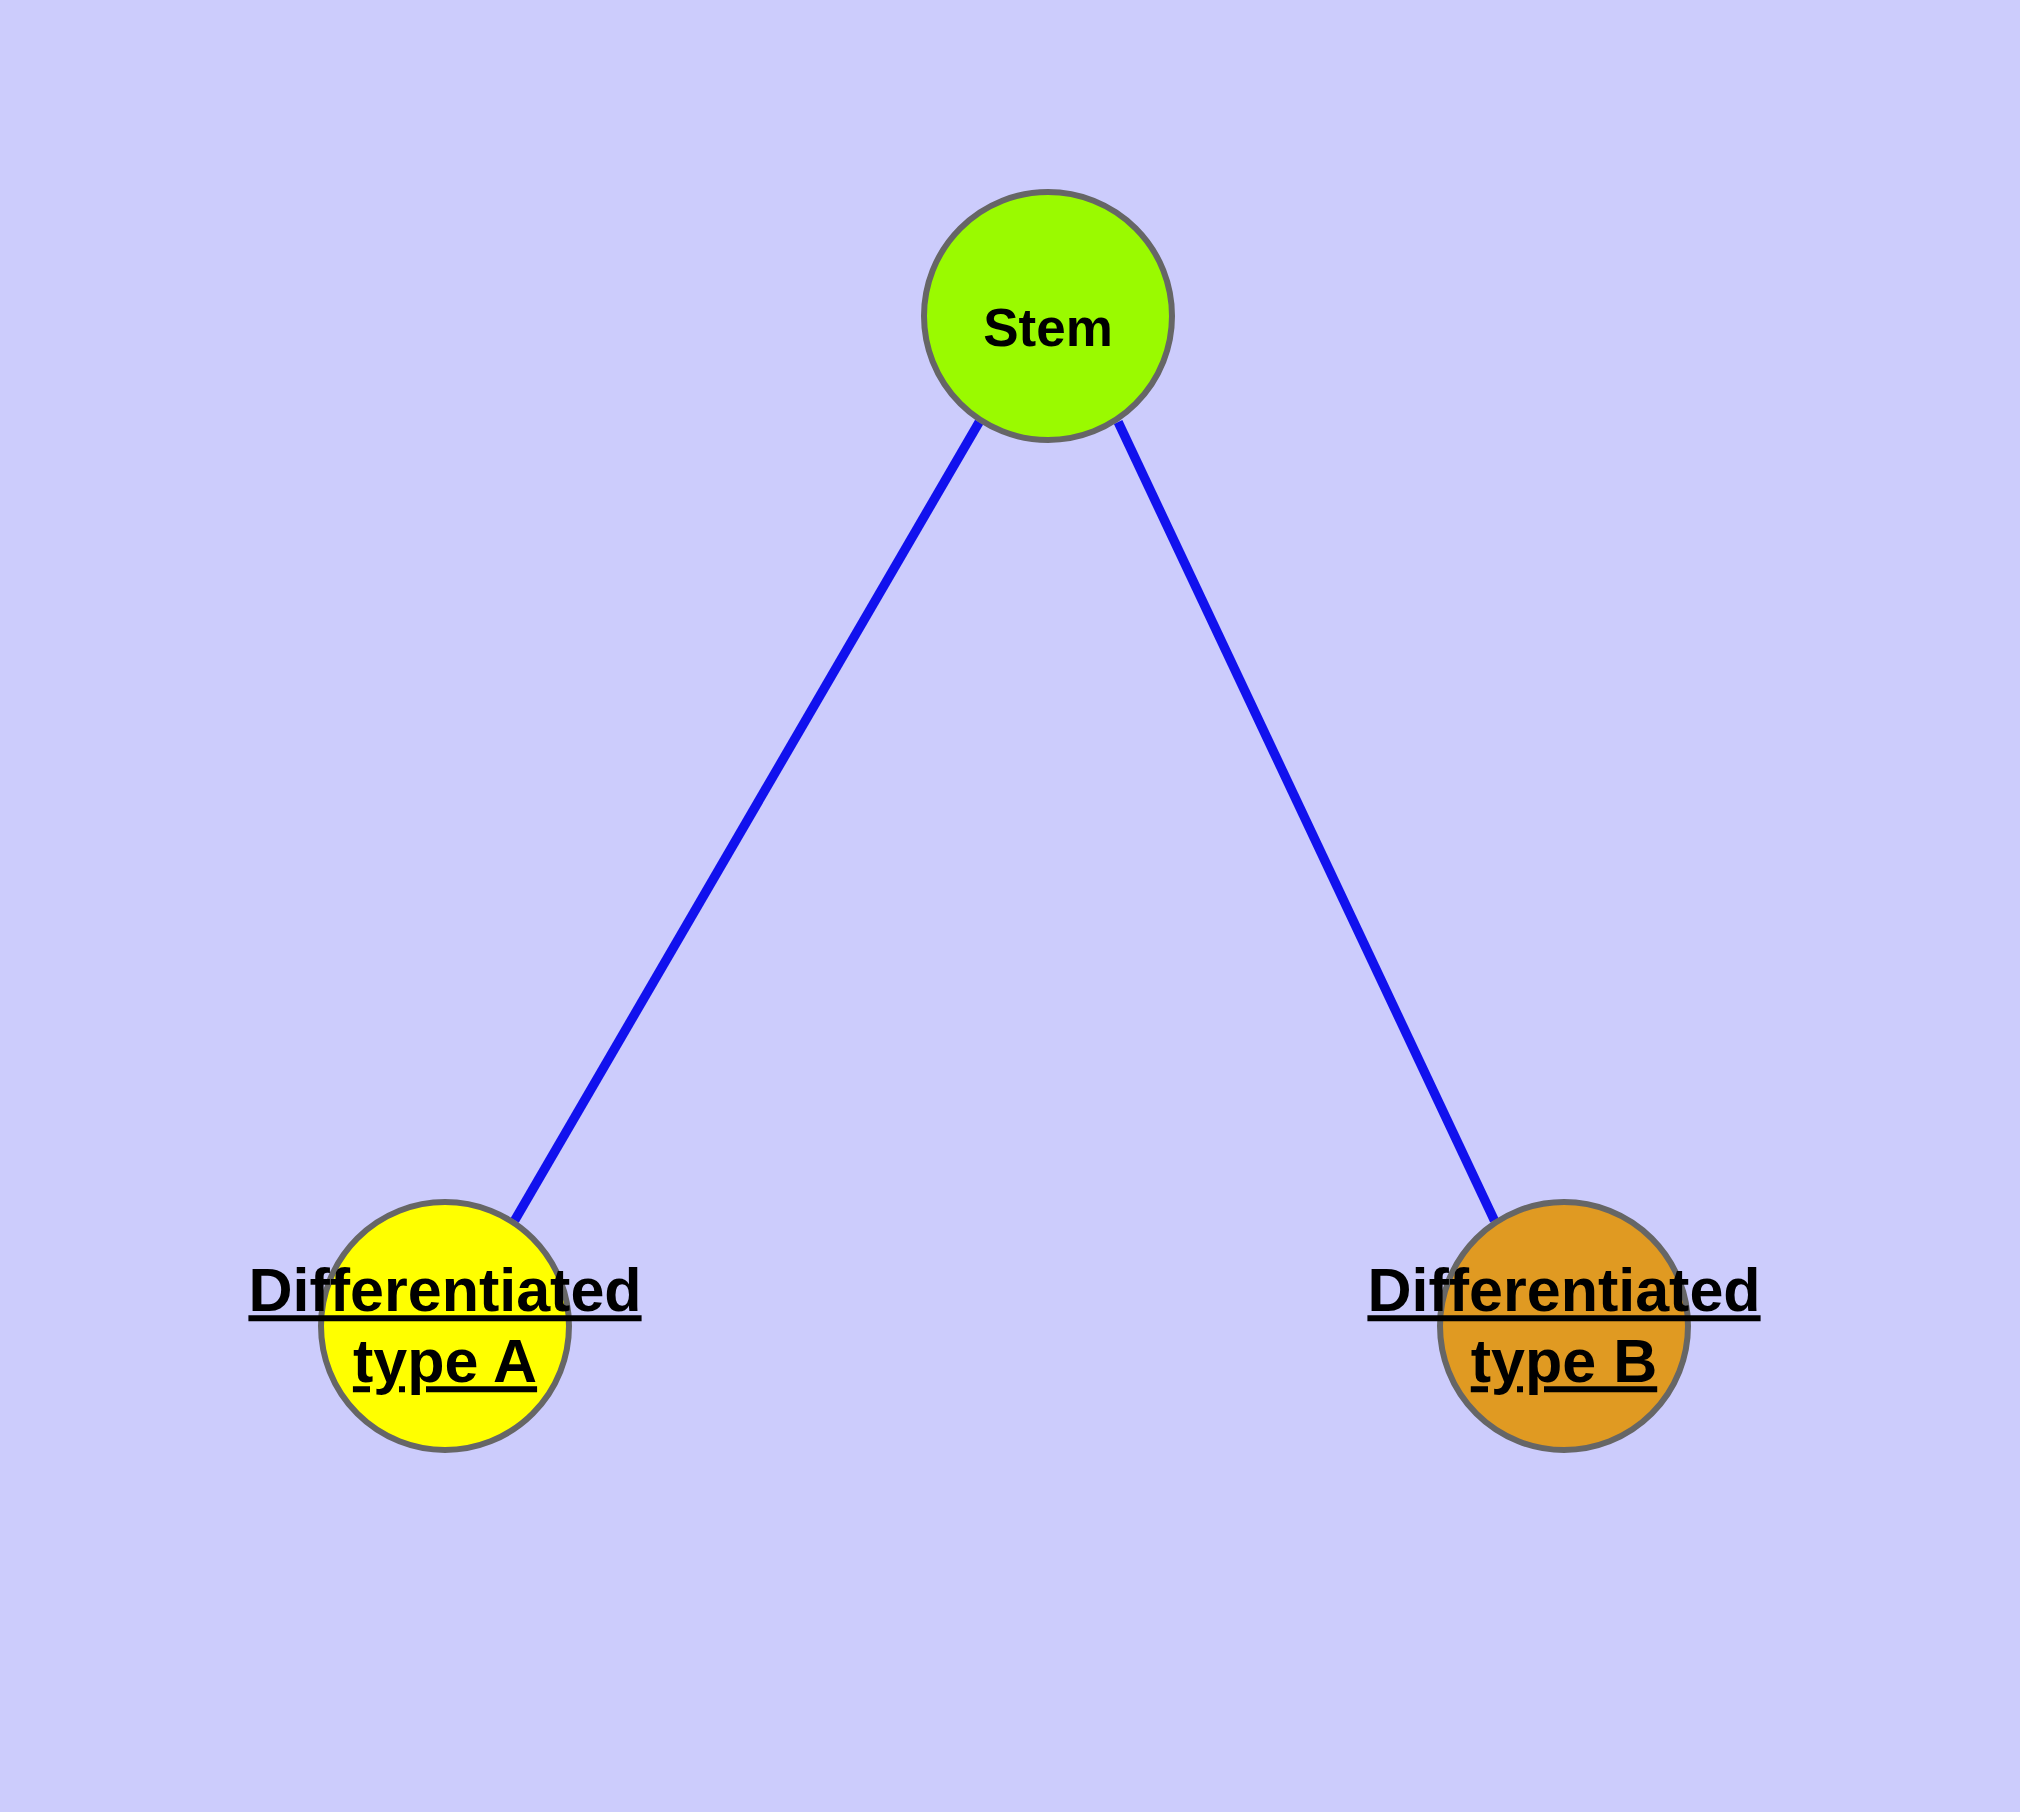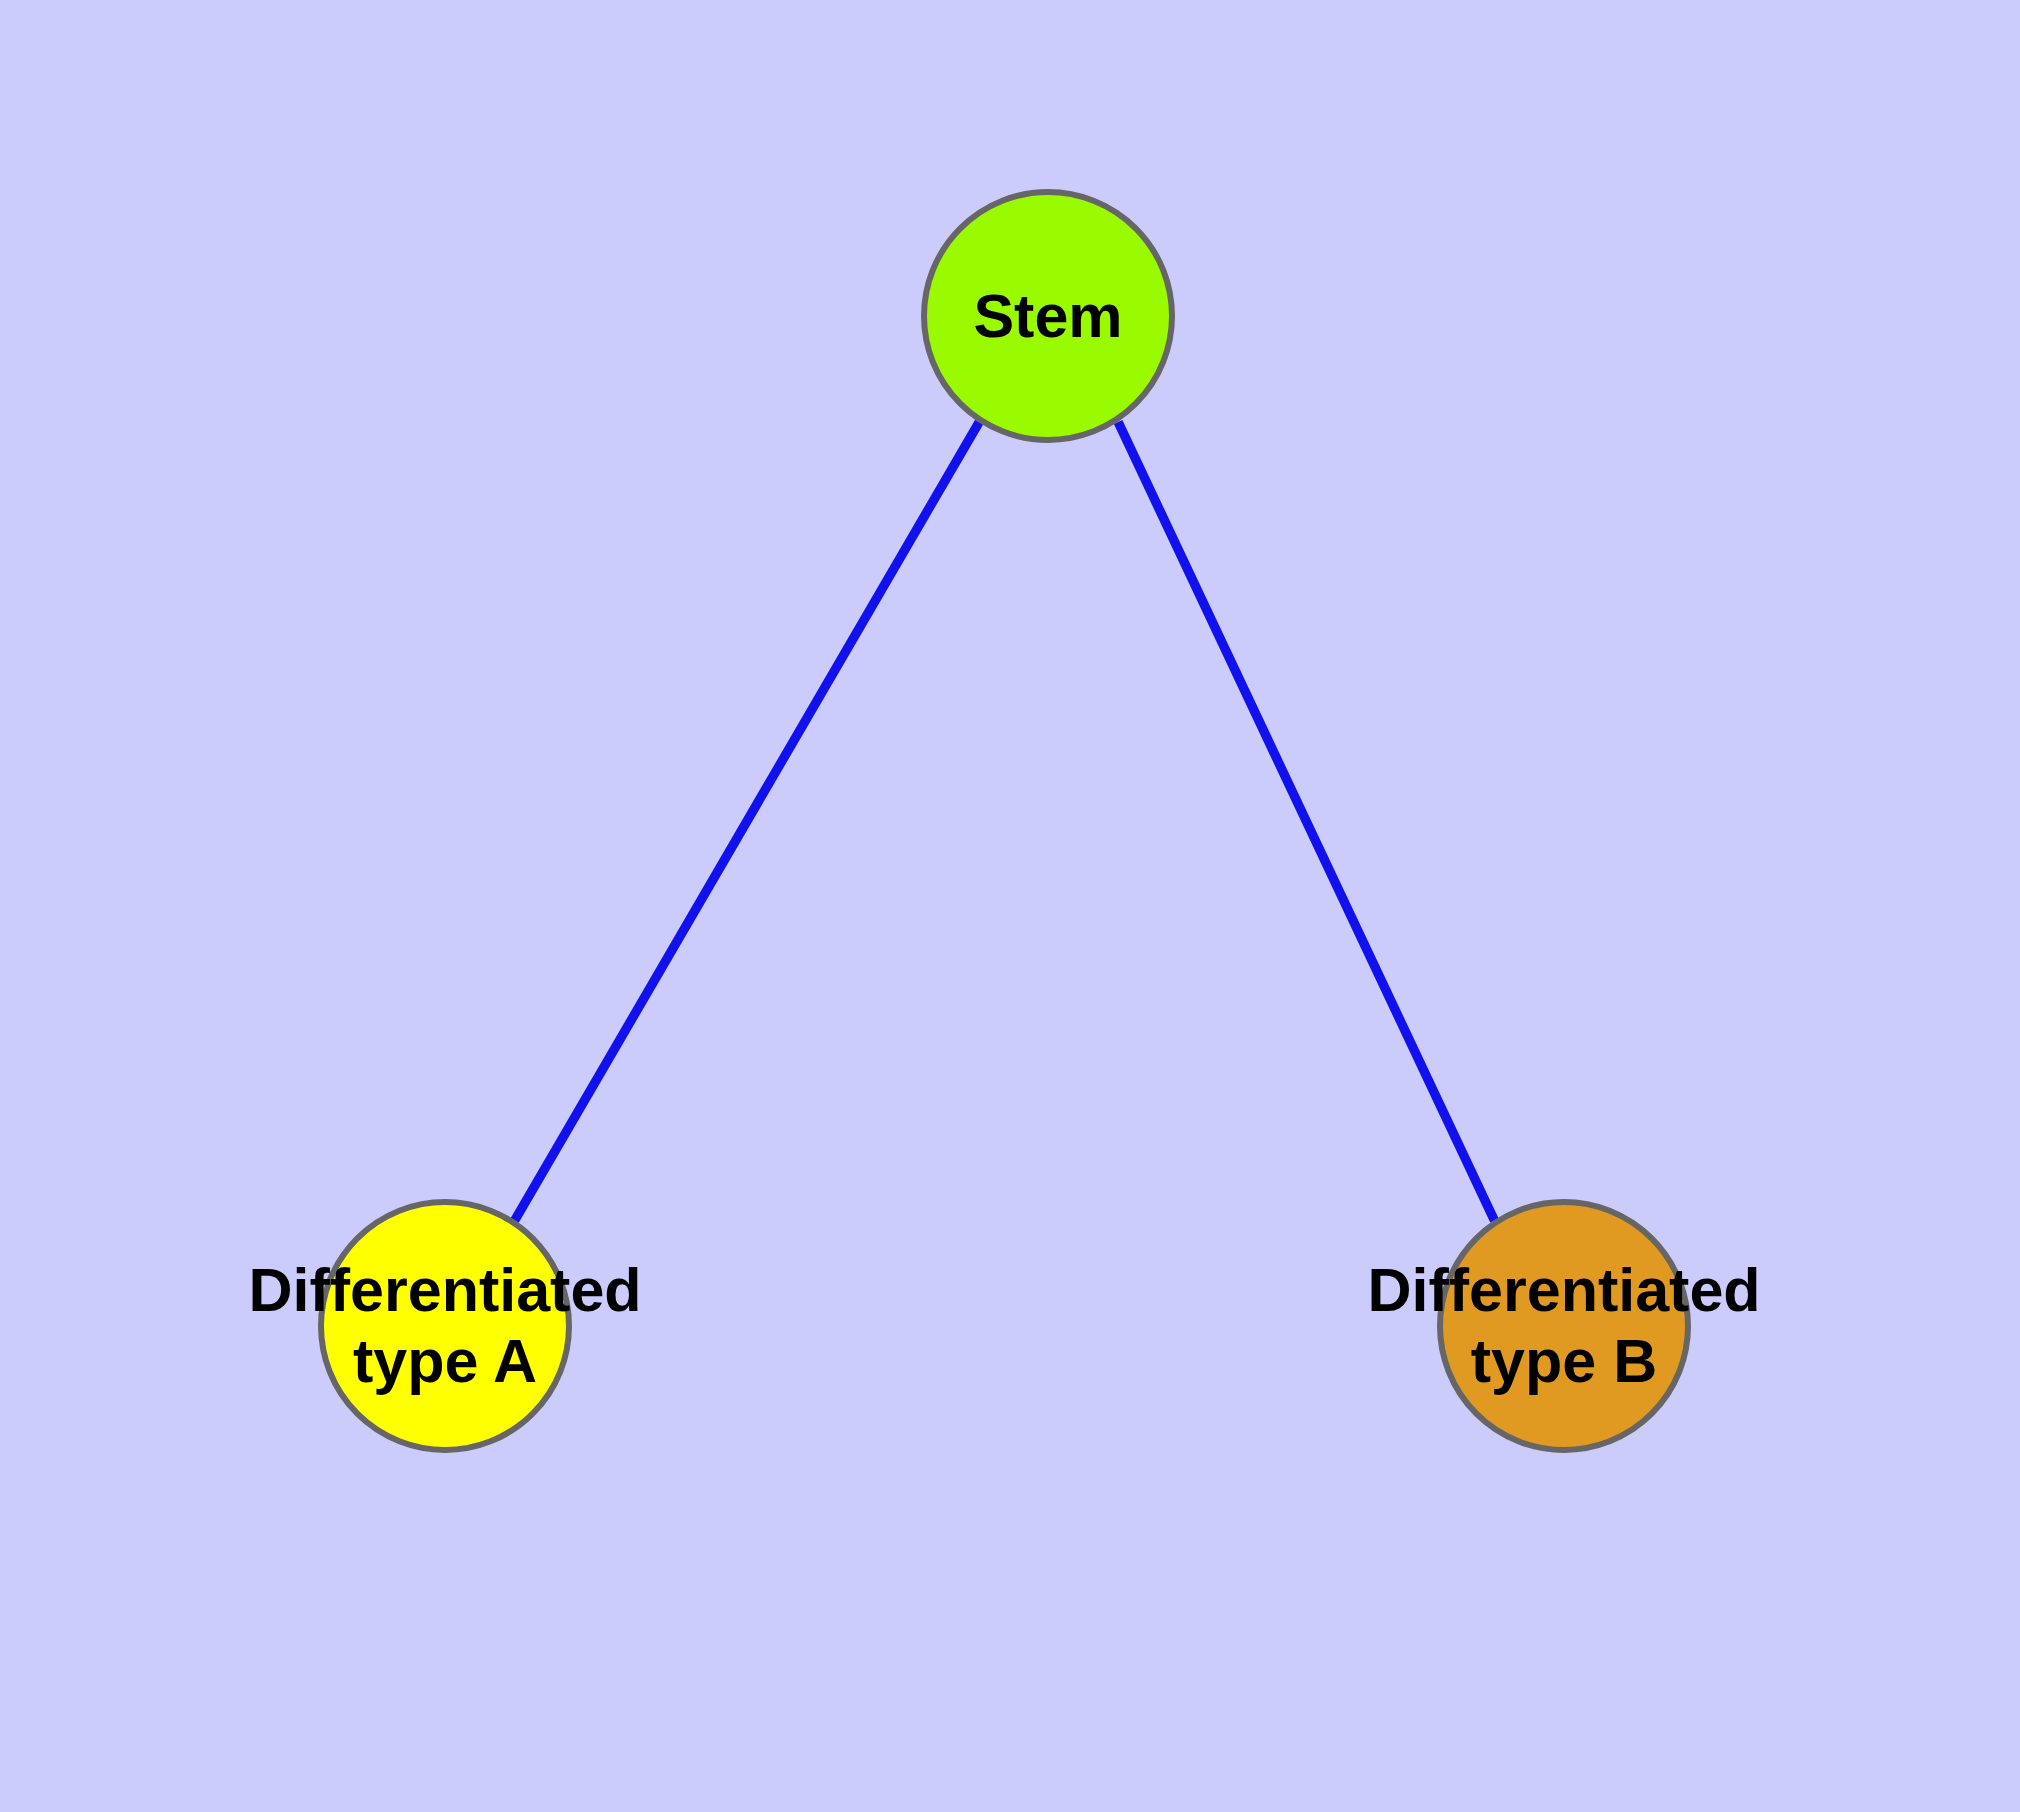--- a/index.html
+++ b/index.html
@@ -50,39 +50,41 @@
     pointer-events: none;
   }
   #node-stem {
     left: 921px;
     top: 189px;
     width: 254px;
     height: 254px;
     background: #9afa00;
   }
   #node-stem .node-label {
-    font-size: 61px;
+    font-size: 53px;
+    margin-top: 12px;
   }
   #node-diff-a {
     left: 318px;
     top: 1199px;
     width: 254px;
     height: 254px;
     background: #ffff00;
   }
   #node-diff-b {
     left: 1437px;
     top: 1199px;
     width: 254px;
     height: 254px;
     background: #e09a22;
   }
   #node-diff-a .node-label,
   #node-diff-b .node-label {
     font-size: 61px;
+    text-decoration: underline;
   }
 </style>
 </head>
 <body>
 
 <div id="graph-canvas">
 
   <svg id="edge-layer" viewBox="0 0 2384 2138">
     <line x1="1155" y1="498" x2="607" y2="1440" stroke="#1111ee" stroke-width="11" stroke-linecap="butt"></line>
     <line x1="1319" y1="498" x2="1763" y2="1440" stroke="#1111ee" stroke-width="11" stroke-linecap="butt"></line>

